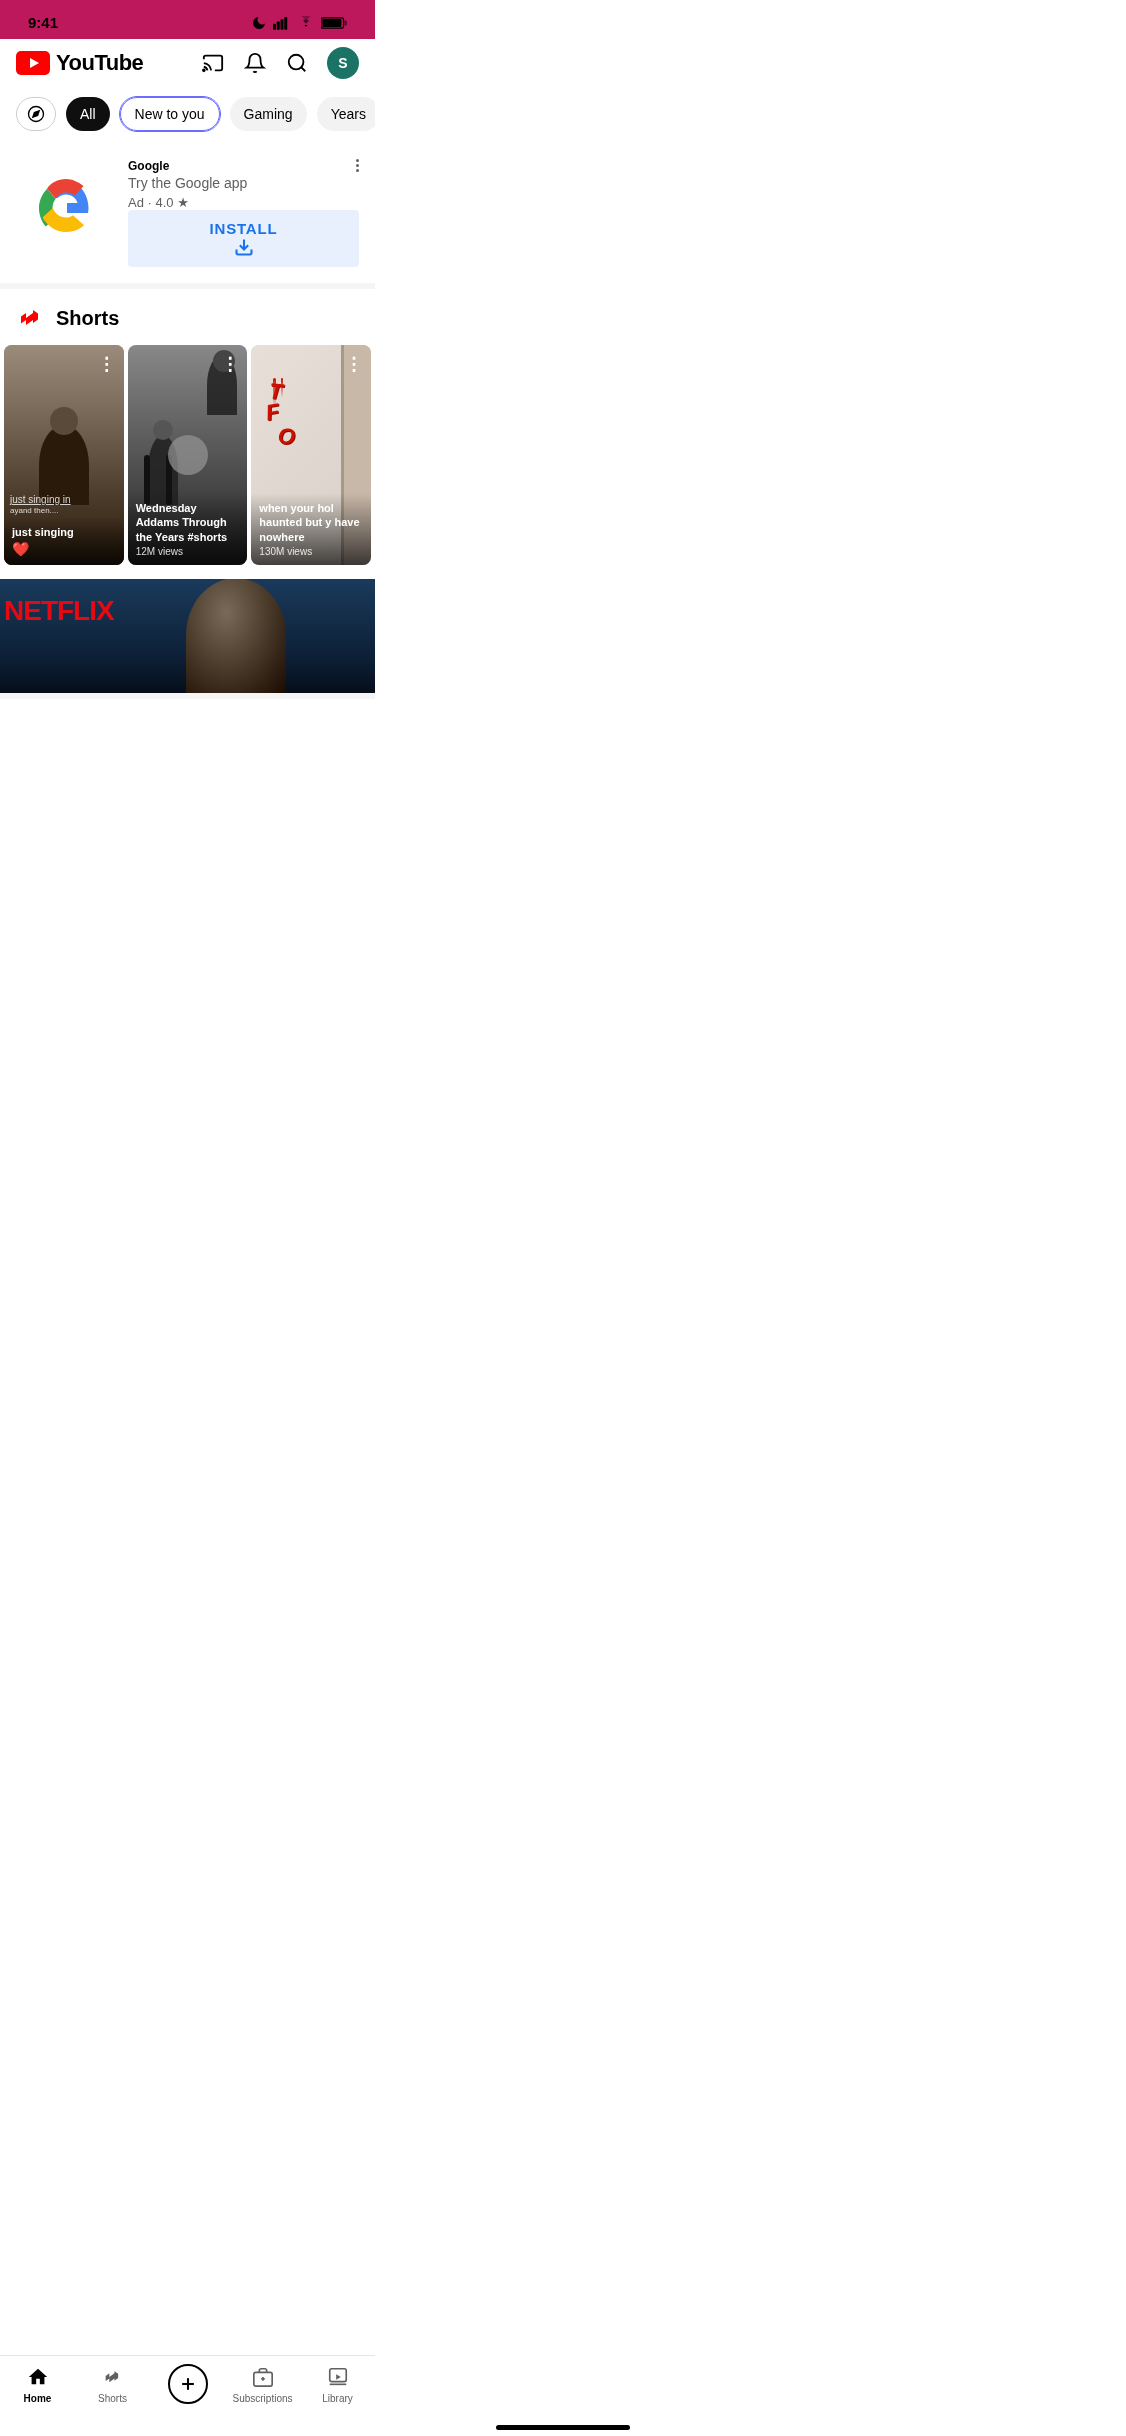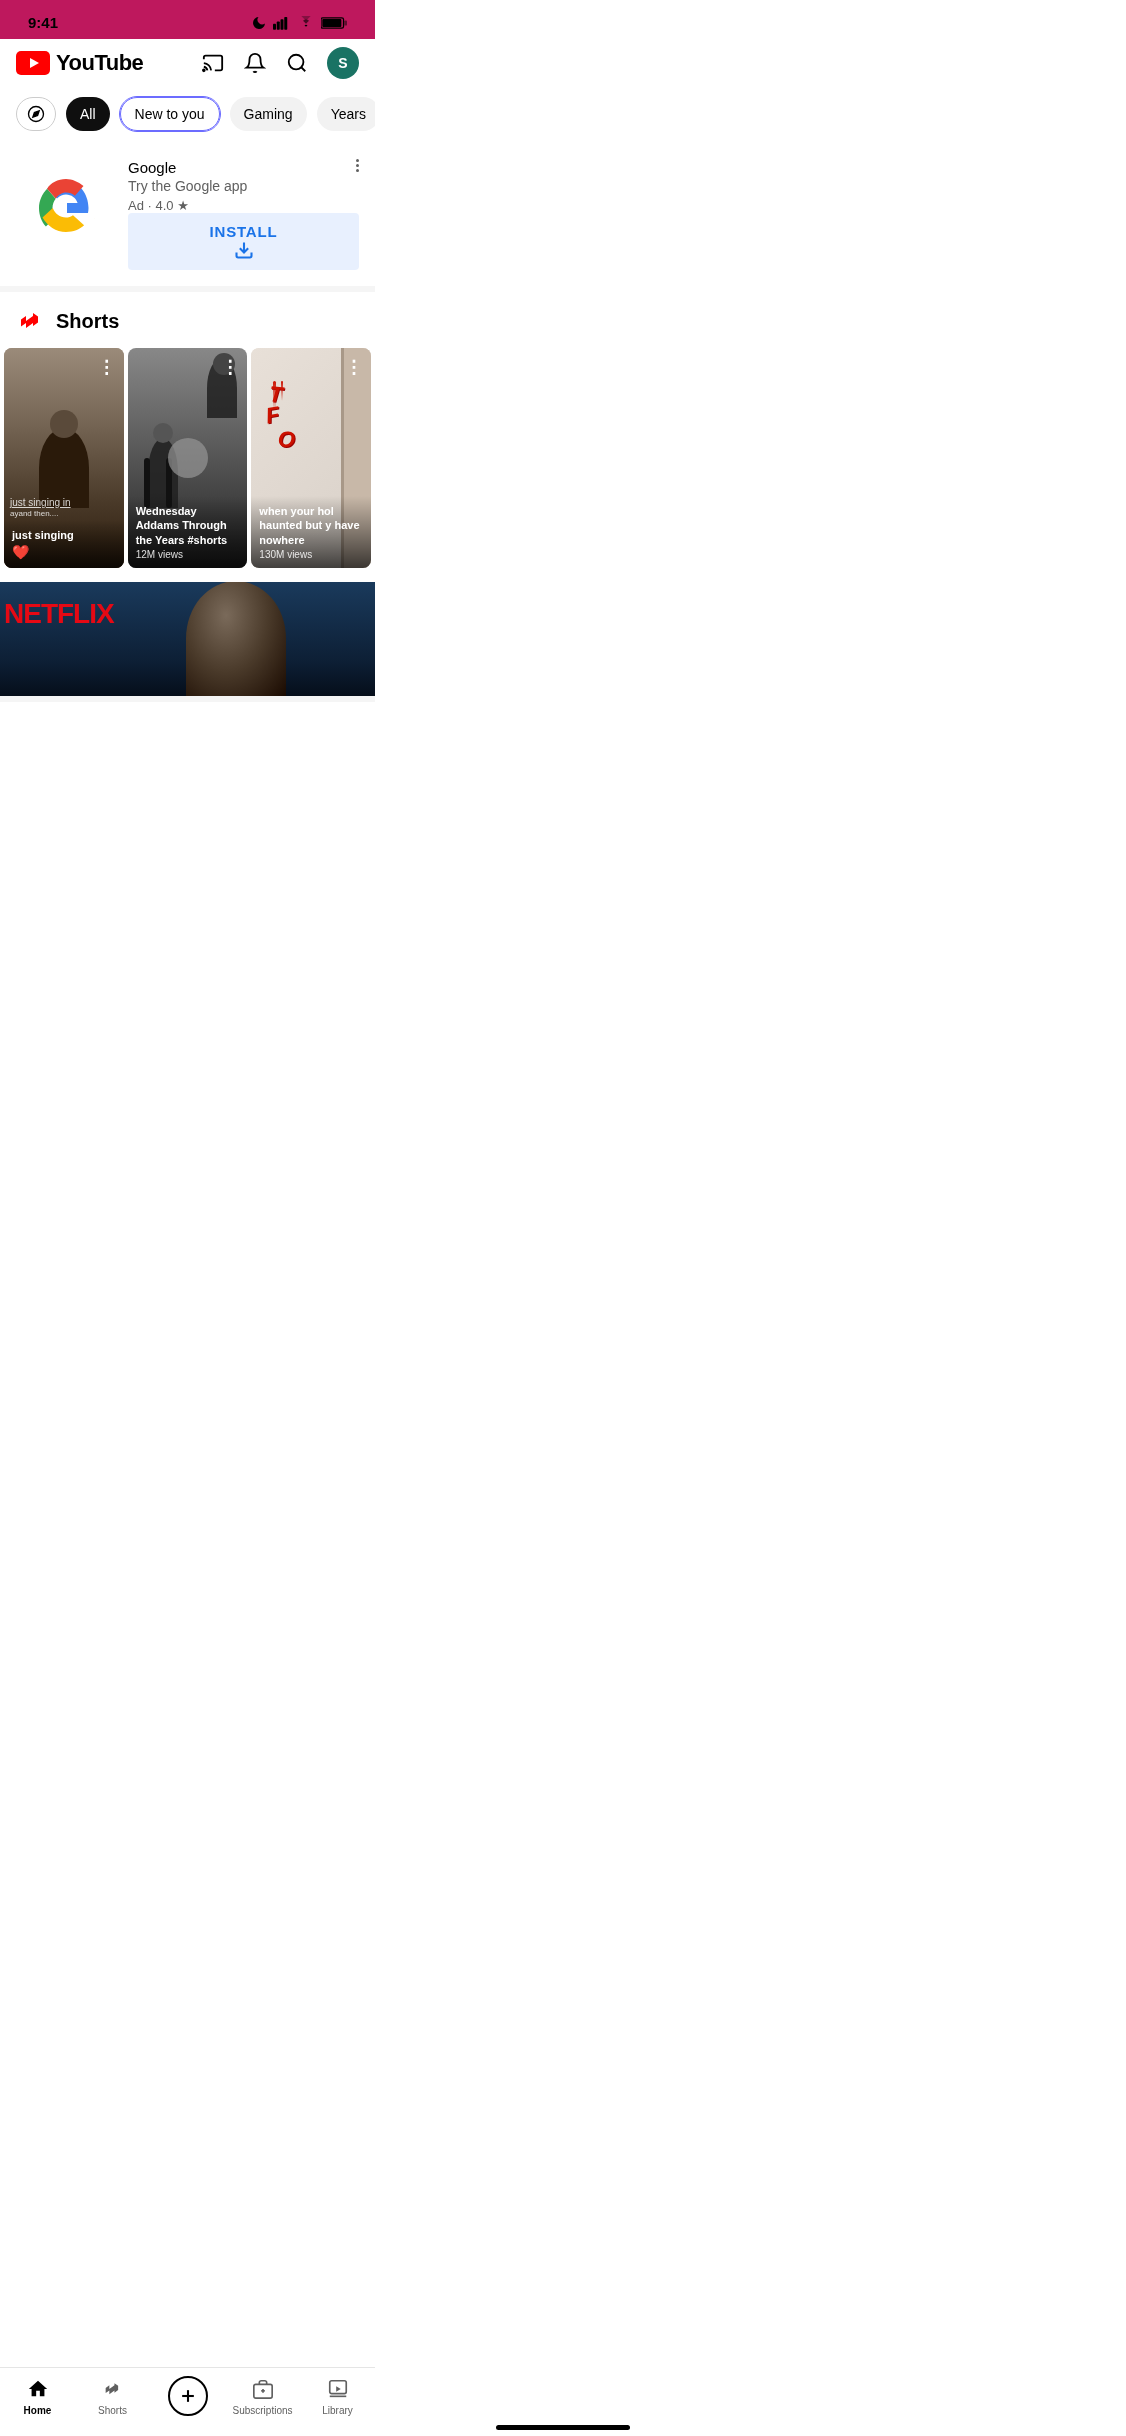--- a/index.html
+++ b/index.html
@@ -156,22 +156,22 @@
       flex-direction: column;
       justify-content: space-between;
       padding: 4px 0;
     }
     .ad-header {
       display: flex;
       justify-content: space-between;
       align-items: flex-start;
     }
     .ad-title {
-      font-size: 15px;
-      font-weight: 400;
+      font-size: 12px;
+      font-weight: 700;
       color: #000;
     }
     .ad-subtitle {
       font-size: 14px;
       color: #606060;
       margin-top: 2px;
     }
     .ad-meta {
       font-size: 13px;
       color: #606060;
@@ -311,21 +311,21 @@
       left: 4px;
       font-size: 28px;
       font-weight: 900;
       color: #e50914;
       letter-spacing: -1px;
     }
 
     
     .bottom-nav {
       position: fixed;
-      bottom: 0;
+      bottom: 12px;
       left: 0;
       width: 375px;
       background: #fff;
       border-top: 1px solid #e5e5e5;
       display: flex;
       justify-content: space-around;
       align-items: center;
       padding: 8px 0 20px;
     }
     .nav-item {

